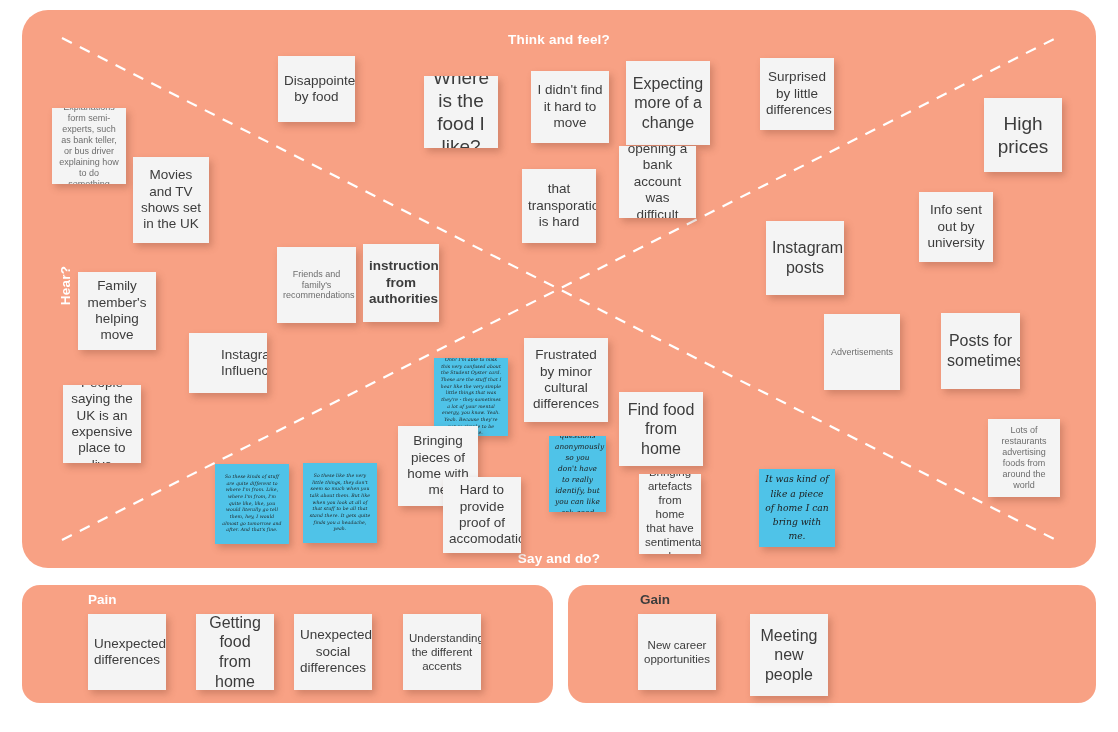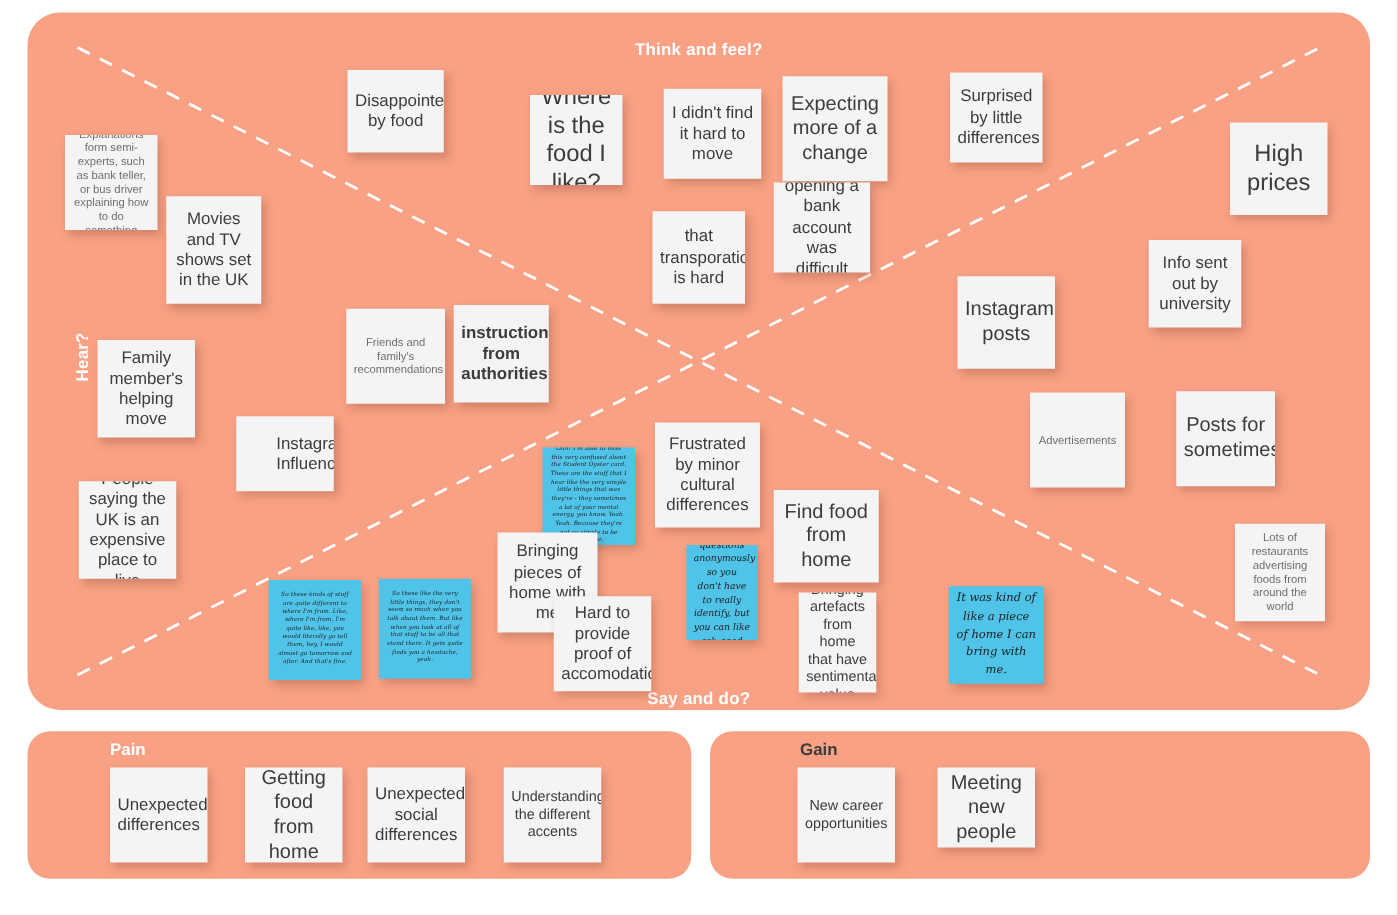--- a/index.html
+++ b/index.html
@@ -247,18 +247,18 @@
         <span class="txt t-md">Unexpected social differences</span>
       </div>
       <div class="note white" style="left: 403px; top: 614px; width: 78px; height: 76px;">
         <span class="txt t-sm">Understanding the different accents</span>
       </div>
     </div>
   <div id="gain-notes-layer">
       <div class="note white" style="left: 638px; top: 614px; width: 78px; height: 76px;">
         <span class="txt t-sm">New career opportunities</span>
       </div>
-      <div class="note white" style="left: 750px; top: 614px; width: 78px; height: 64px;">
+      <div class="note white" style="left: 750px; top: 614px; width: 78px; height: 82px;">
         <span class="txt t-lg">Meeting new people</span>
       </div>
     </div>
 
 </div>
 
 </body></html>

